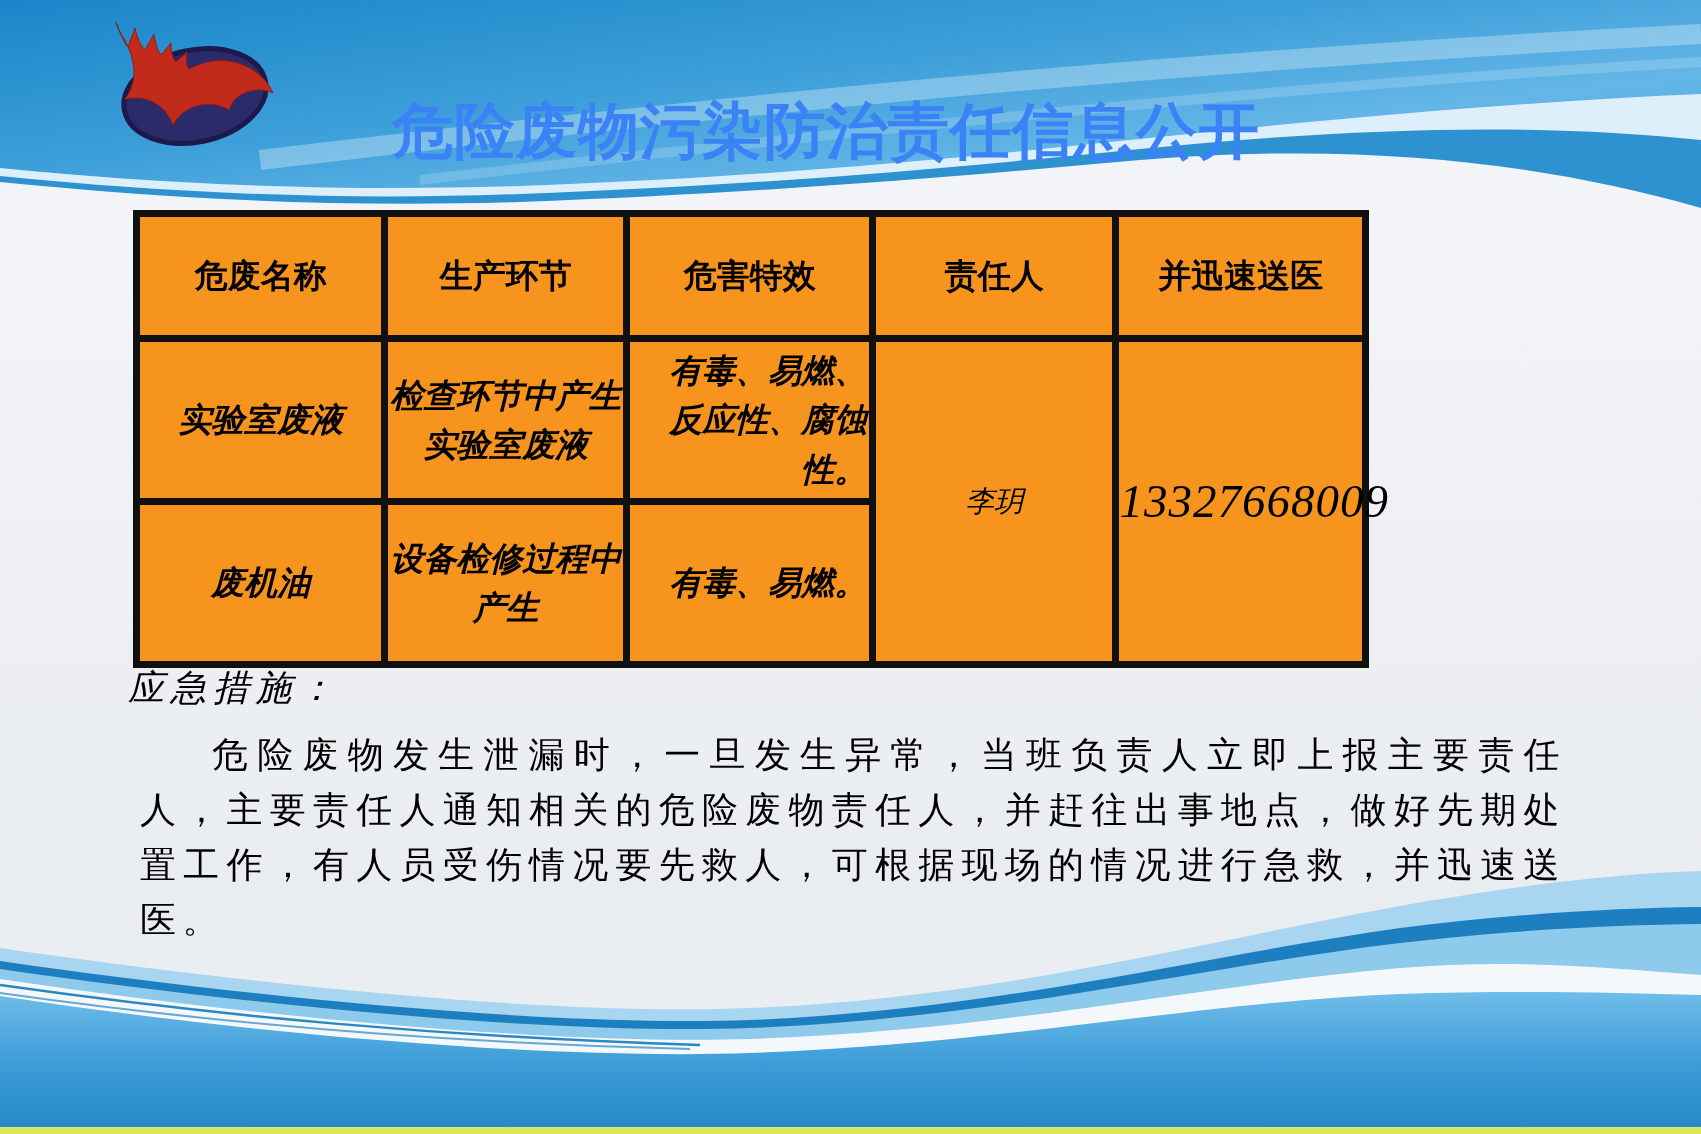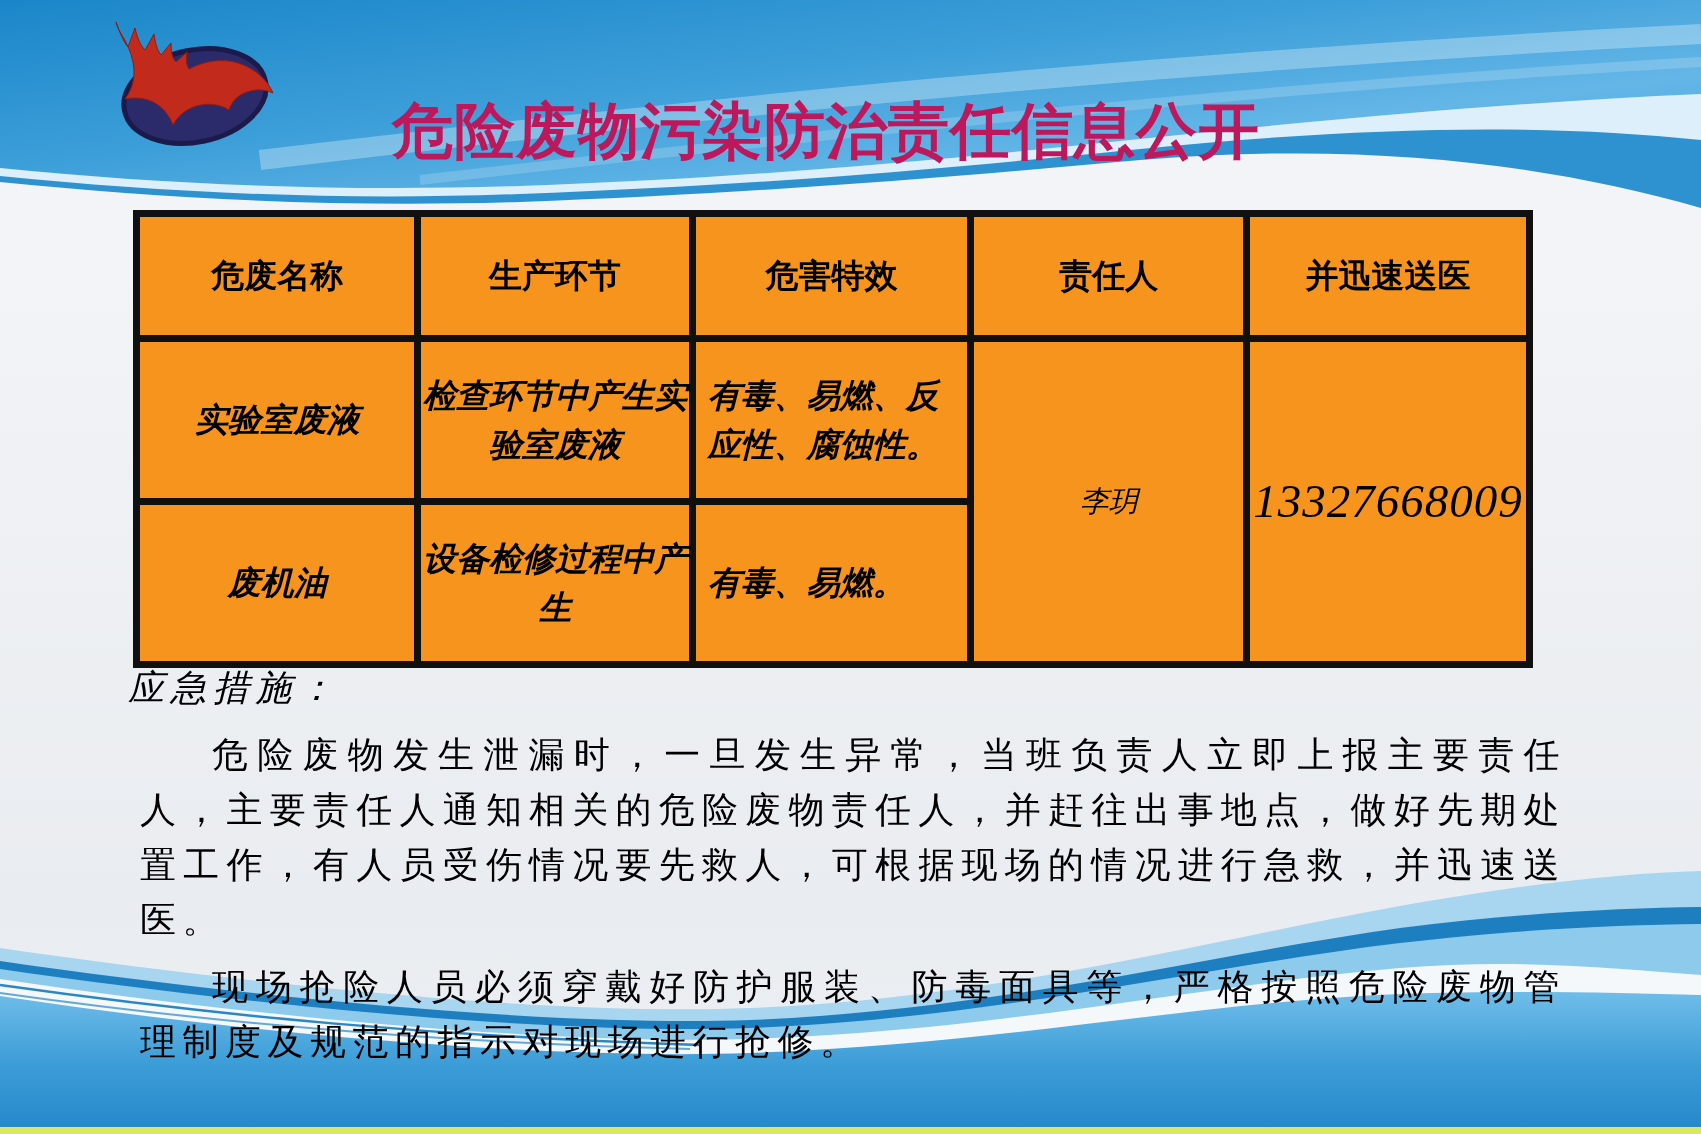--- a/index.html
+++ b/index.html
@@ -7,36 +7,36 @@
     width:1701px;height:1134px;position:relative;overflow:hidden;
     background:linear-gradient(180deg,#f5f7f9 0%,#f0f2f5 35%,#e9ecf0 80%,#edf0f3 100%);
     font-family:"Liberation Sans",sans-serif;color:#000;
   }
   .hdr-svg{position:absolute;top:0;left:0;z-index:1;display:block;}
   .btm-svg{position:absolute;bottom:0;left:0;z-index:1;display:block;}
   .bottom-strip{position:absolute;left:0;bottom:0;width:1701px;height:7px;background:#d9e85c;z-index:5;}
   .logo{position:absolute;left:100px;top:18px;z-index:3;}
   .page-title{
     position:absolute;left:392px;top:50px;z-index:3;
-    font-size:61px;font-weight:bold;letter-spacing:1px;color:#be185d;white-space:nowrap;
+    font-size:61px;font-weight:bold;letter-spacing:1px;color:#3b82f6;white-space:nowrap;
     font-family:"Liberation Sans",sans-serif;
   }
   .table-wrap{position:absolute;left:133px;top:210px;z-index:2;}
   table.hz{
     border-collapse:collapse;table-layout:fixed;
-    width:1400px;height:458px;background:#f7941d;border:3px solid #101010;
+    width:1236px;height:458px;background:#f7941d;border:3px solid #101010;
   }
   table.hz td{
     border:7px solid #101010;text-align:center;vertical-align:middle;
     font-size:33px;font-weight:bold;color:#000;padding:0;line-height:1.5;
     font-family:"Liberation Sans",sans-serif;
   }
   table.hz tr.hrow{height:125px;}
   table.hz tr.drow{height:163px;font-style:italic;}
-  table.hz td.hazard{text-align:left;padding-left:12px;padding-right:2px;}
+  table.hz td.hazard{text-align:right;padding-left:12px;padding-right:2px;}
   table.hz td.normal{font-weight:400;font-size:29px;}
   table.hz td.phone{font-weight:400;font-size:47px;font-family:"Liberation Serif",serif;letter-spacing:1px;}
   .emergency{
     position:absolute;left:128px;top:660px;width:1450px;z-index:2;
     font-family:"DejaVu Serif","Liberation Serif",serif;
     font-size:36px;line-height:55px;letter-spacing:6.5px;color:#000;
     text-align:justify;
   }
   .emergency .em-heading{margin:0;font-style:italic;}
   .emergency p{margin:12px;text-indent:2em;}
@@ -104,21 +104,20 @@
         <td>设备检修过程中产生</td>
         <td class="hazard">有毒、易燃。</td>
       </tr>
     </tbody>
   </table>
 </div>
 
 <div class="emergency">
   <div class="em-heading">应急措施：</div>
   <p>危险废物发生泄漏时，一旦发生异常，当班负责人立即上报主要责任人，主要责任人通知相关的危险废物责任人，并赶往出事地点，做好先期处置工作，有人员受伤情况要先救人，可根据现场的情况进行急救，并迅速送医。</p>
-  <p>现场抢险人员必须穿戴好防护服装、防毒面具等，严格按照危险废物管理制度及规范的指示对现场进行抢修。</p>
 </div>
 
 <svg class="btm-svg" width="1701" height="290" viewBox="0 0 1701 290" preserveAspectRatio="none" aria-hidden="true">
   <defs>
     <linearGradient id="wg" x1="0" y1="0" x2="0" y2="1">
       <stop offset="0" stop-color="#6fbde9"></stop>
       <stop offset="0.5" stop-color="#3d9dd8"></stop>
       <stop offset="1" stop-color="#2487c9"></stop>
     </linearGradient>
   </defs>

